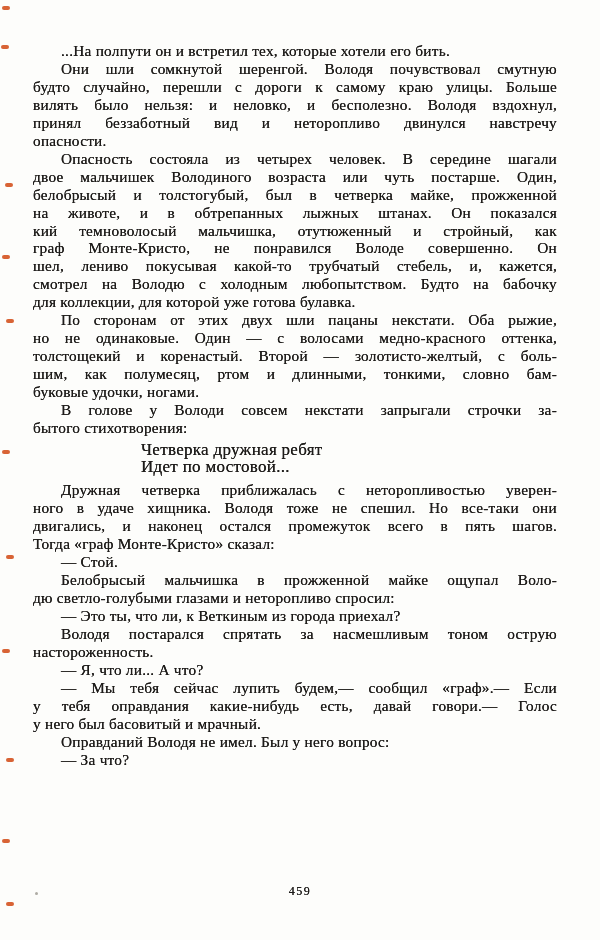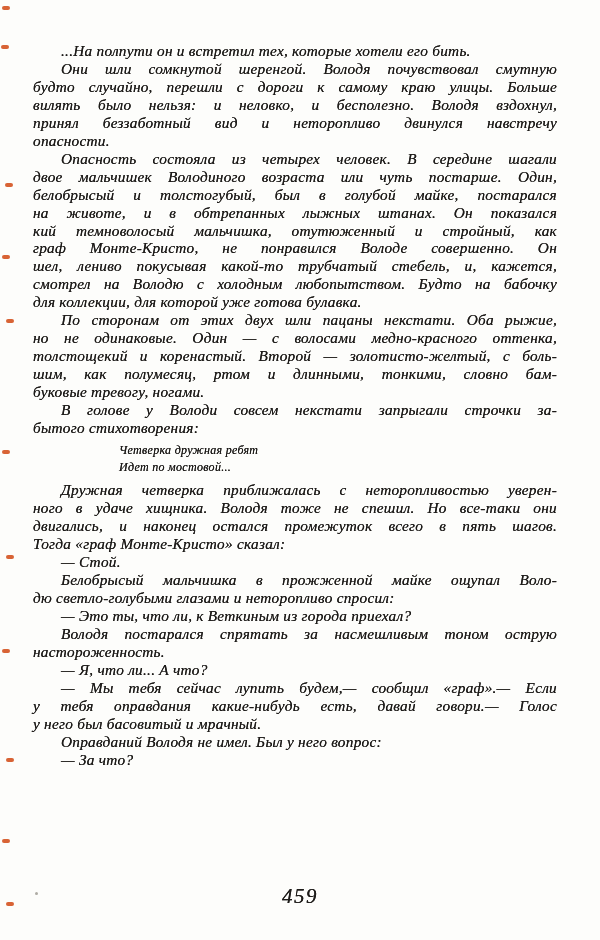--- a/index.html
+++ b/index.html
@@ -13,52 +13,51 @@
     width:600px;height:940px;
     background:#ffffff;
     font-family:"Liberation Serif","DejaVu Serif",serif;
   }
   .page{
     position:relative;
     width:600px;height:940px;
     background:var(--paper);
     color:var(--ink);
     overflow:hidden;
-    font-style:italic;
   }
   .text-block{
     position:absolute;
     left:33px;top:42px;
     width:524px;
     font-size:15.3px;
     line-height:17.95px;
     letter-spacing:0.25px;
     text-shadow:0 0 0.4px currentColor; 
   }
   .para{margin:0;}
   .line{white-space:normal;}
   .line.j{
     text-align:justify;
     text-align-last:justify;
     -moz-text-align-last:justify;
   }
   .line.ind{text-indent:28px;}
   .verse{
-    margin:5px 0 6px 86px;
-    font-size:12px;
+    margin:5px 0 6px 108px;
+    font-size:17px;
     line-height:16.7px;
     letter-spacing:0.3px;
   }
   .verse .line{text-align:left;}
   .page-number{
     position:absolute;
     top:884px;left:0;
     width:600px;
     text-align:center;
-    font-size:21px;
+    font-size:12px;
     letter-spacing:1.5px;
     color:var(--ink);
     text-shadow:0 0 0.4px currentColor;
   }
   .edge-mark{
     position:absolute;
     width:8px;height:4px;
     border-radius:2px;
     background:var(--artifact);
     opacity:0.9;
@@ -96,34 +95,34 @@
       <div class="para prose">
         <div class="line j ind">Они шли сомкнутой шеренгой. Володя почувствовал смутную</div>
         <div class="line j">будто случайно, перешли с дороги к самому краю улицы. Больше</div>
         <div class="line j">вилять было нельзя: и неловко, и бесполезно. Володя вздохнул,</div>
         <div class="line j">принял беззаботный вид и неторопливо двинулся навстречу</div>
         <div class="line">опасности.</div>
       </div>
       <div class="para prose">
         <div class="line j ind">Опасность состояла из четырех человек. В середине шагали</div>
         <div class="line j">двое мальчишек Володиного возраста или чуть постарше. Один,</div>
-        <div class="line j">белобрысый и толстогубый, был в голубой майке, постарался</div>
+        <div class="line j">белобрысый и толстогубый, был в четверка майке, прожженной</div>
         <div class="line j">на животе, и в обтрепанных лыжных штанах. Он показался</div>
         <div class="line j">кий темноволосый мальчишка, отутюженный и стройный, как</div>
         <div class="line j">граф Монте-Кристо, не понравился Володе совершенно. Он</div>
         <div class="line j">шел, лениво покусывая какой-то трубчатый стебель, и, кажется,</div>
         <div class="line j">смотрел на Володю с холодным любопытством. Будто на бабочку</div>
         <div class="line">для коллекции, для которой уже готова булавка.</div>
       </div>
       <div class="para prose">
         <div class="line j ind">По сторонам от этих двух шли пацаны некстати. Оба рыжие,</div>
         <div class="line j">но не одинаковые. Один — с волосами медно-красного оттенка,</div>
         <div class="line j">толстощекий и коренастый. Второй — золотисто-желтый, с боль-</div>
         <div class="line j">шим, как полумесяц, ртом и длинными, тонкими, словно бам-</div>
-        <div class="line">буковые тревогу, ногами.</div>
+        <div class="line">буковые удочки, ногами.</div>
       </div>
       <div class="para prose">
         <div class="line j ind">В голове у Володи совсем некстати запрыгали строчки за-</div>
         <div class="line">бытого стихотворения:</div>
       </div>
       <div class="para verse">
         <div class="line">Четверка дружная ребят</div>
         <div class="line">Идет по мостовой...</div>
       </div>
       <div class="para prose">

